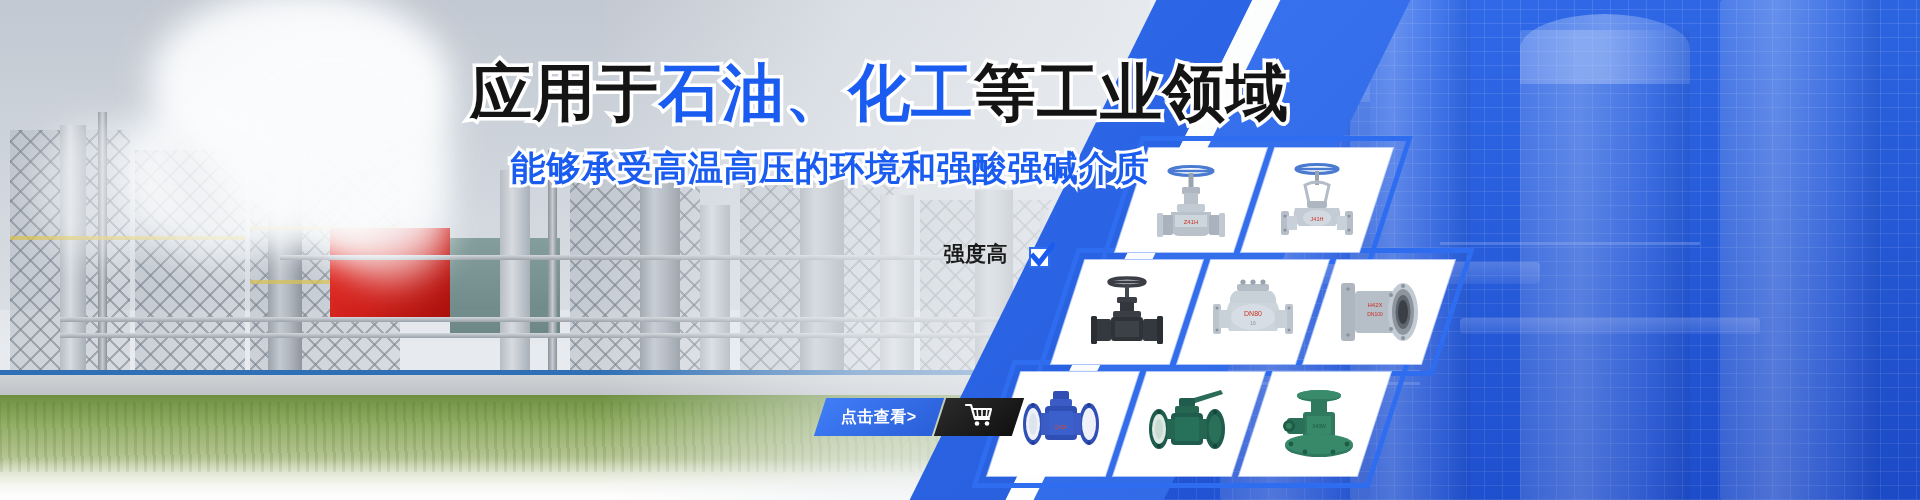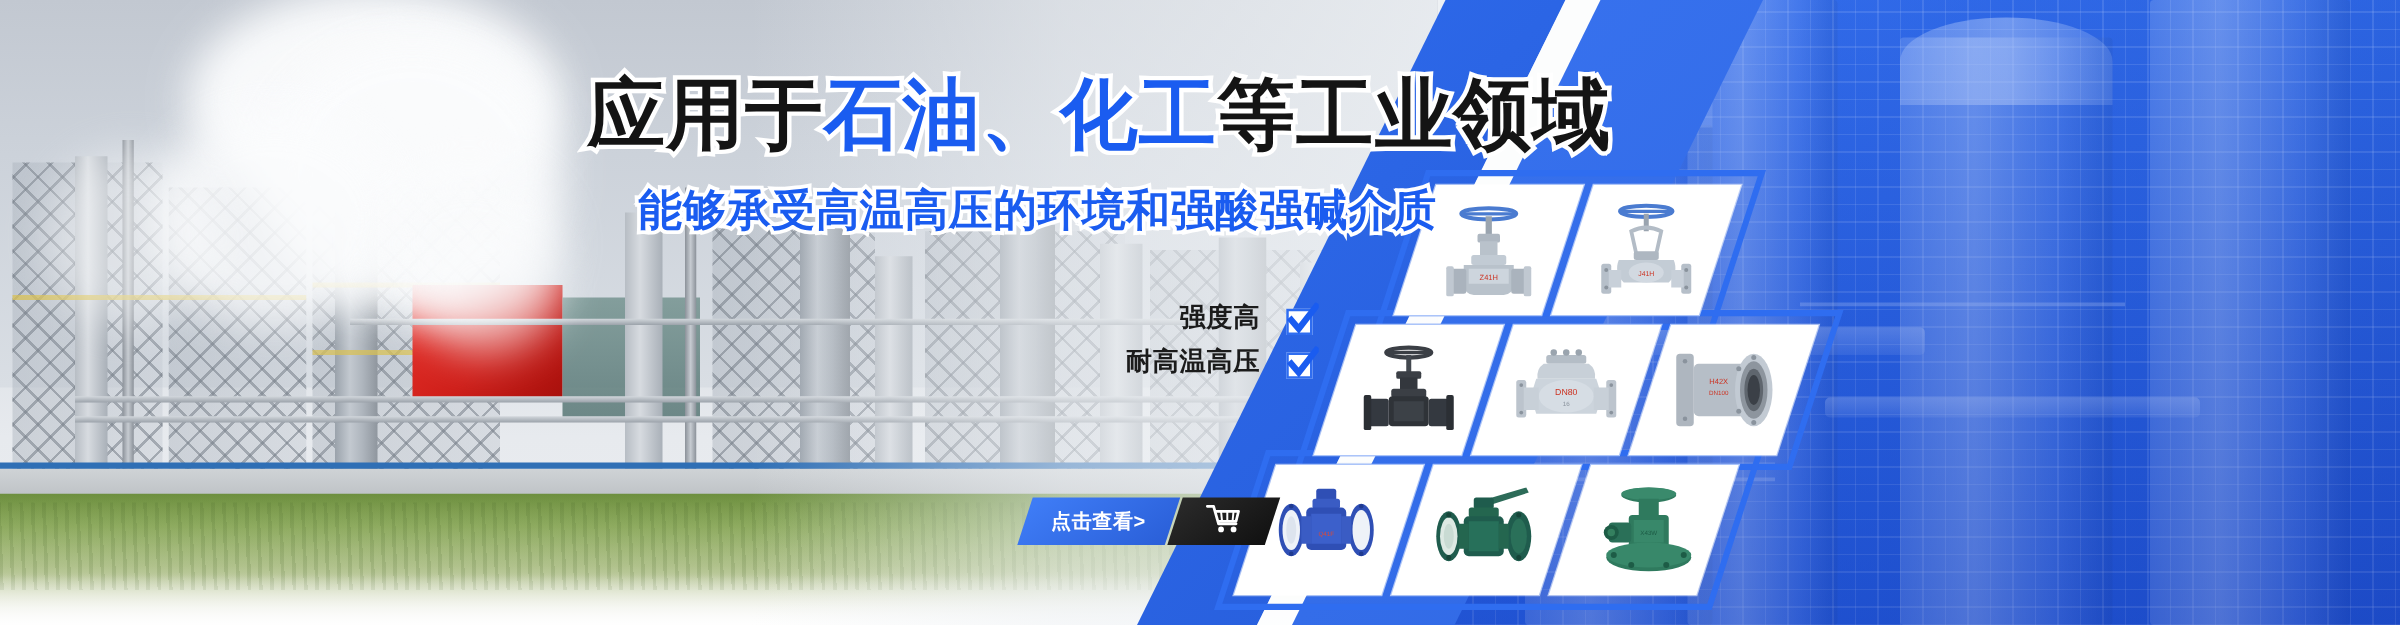--- a/index.html
+++ b/index.html
@@ -339,28 +339,20 @@
 
   <div class="features">
     <div class="feat-row">
       <span class="feat-label">强度高</span>
       <span class="check-box">
         <svg width="26" height="26" viewBox="0 0 26 26">
             <path d="M4 14 L10 21 L24 3" stroke="#1a5cf0" stroke-width="5" fill="none" stroke-linecap="square"></path>
           </svg>
       </span>
     </div>
-    <div class="feat-row">
-      <span class="feat-label">耐高温高压</span>
-      <span class="check-box">
-        <svg width="26" height="26" viewBox="0 0 26 26">
-            <path d="M4 14 L10 21 L24 3" stroke="#1a5cf0" stroke-width="5" fill="none" stroke-linecap="square"></path>
-          </svg>
-      </span>
-    </div>
   </div>
 
   <div class="cta">
     <div class="cta-main">
       <span>点击查看&gt;</span>
     </div>
     <div class="cta-cart">
       <span class="ic">
         <svg width="30" height="26" viewBox="0 0 30 26">
           <path d="M2 3 H7 L11 17 H25" stroke="#fff" stroke-width="2.2" fill="none" stroke-linecap="round" stroke-linejoin="round"></path>

